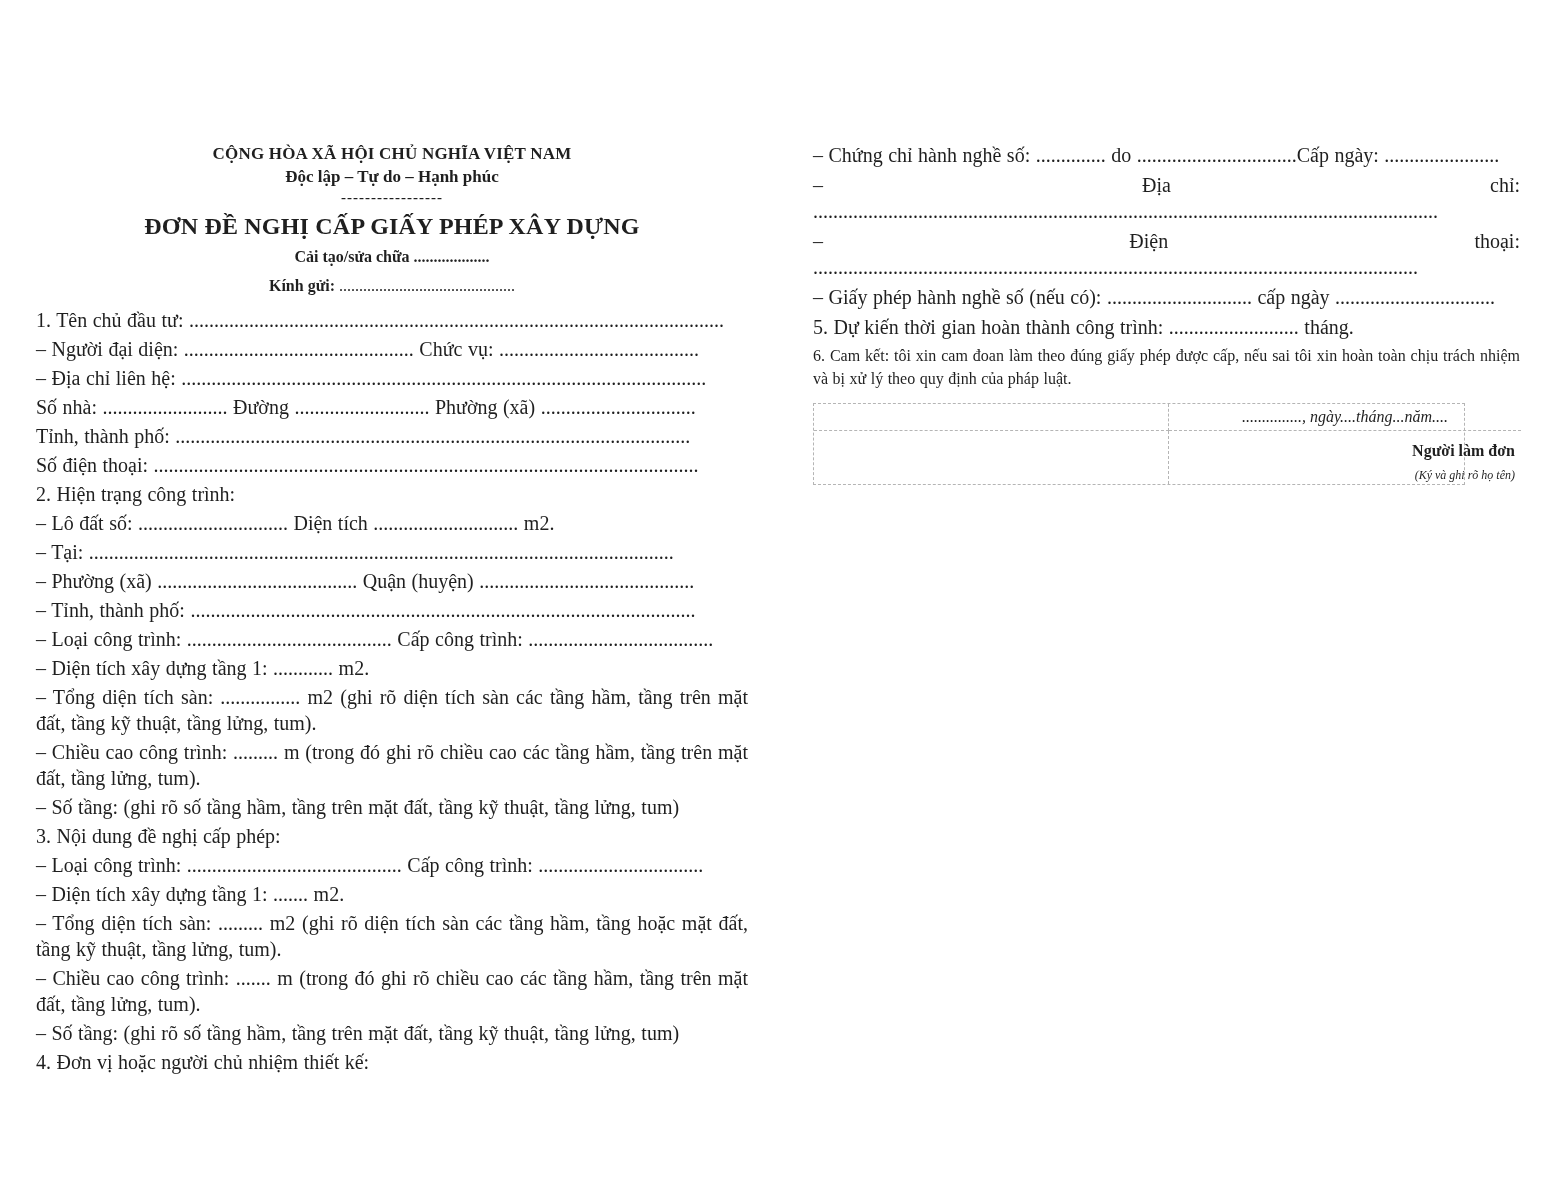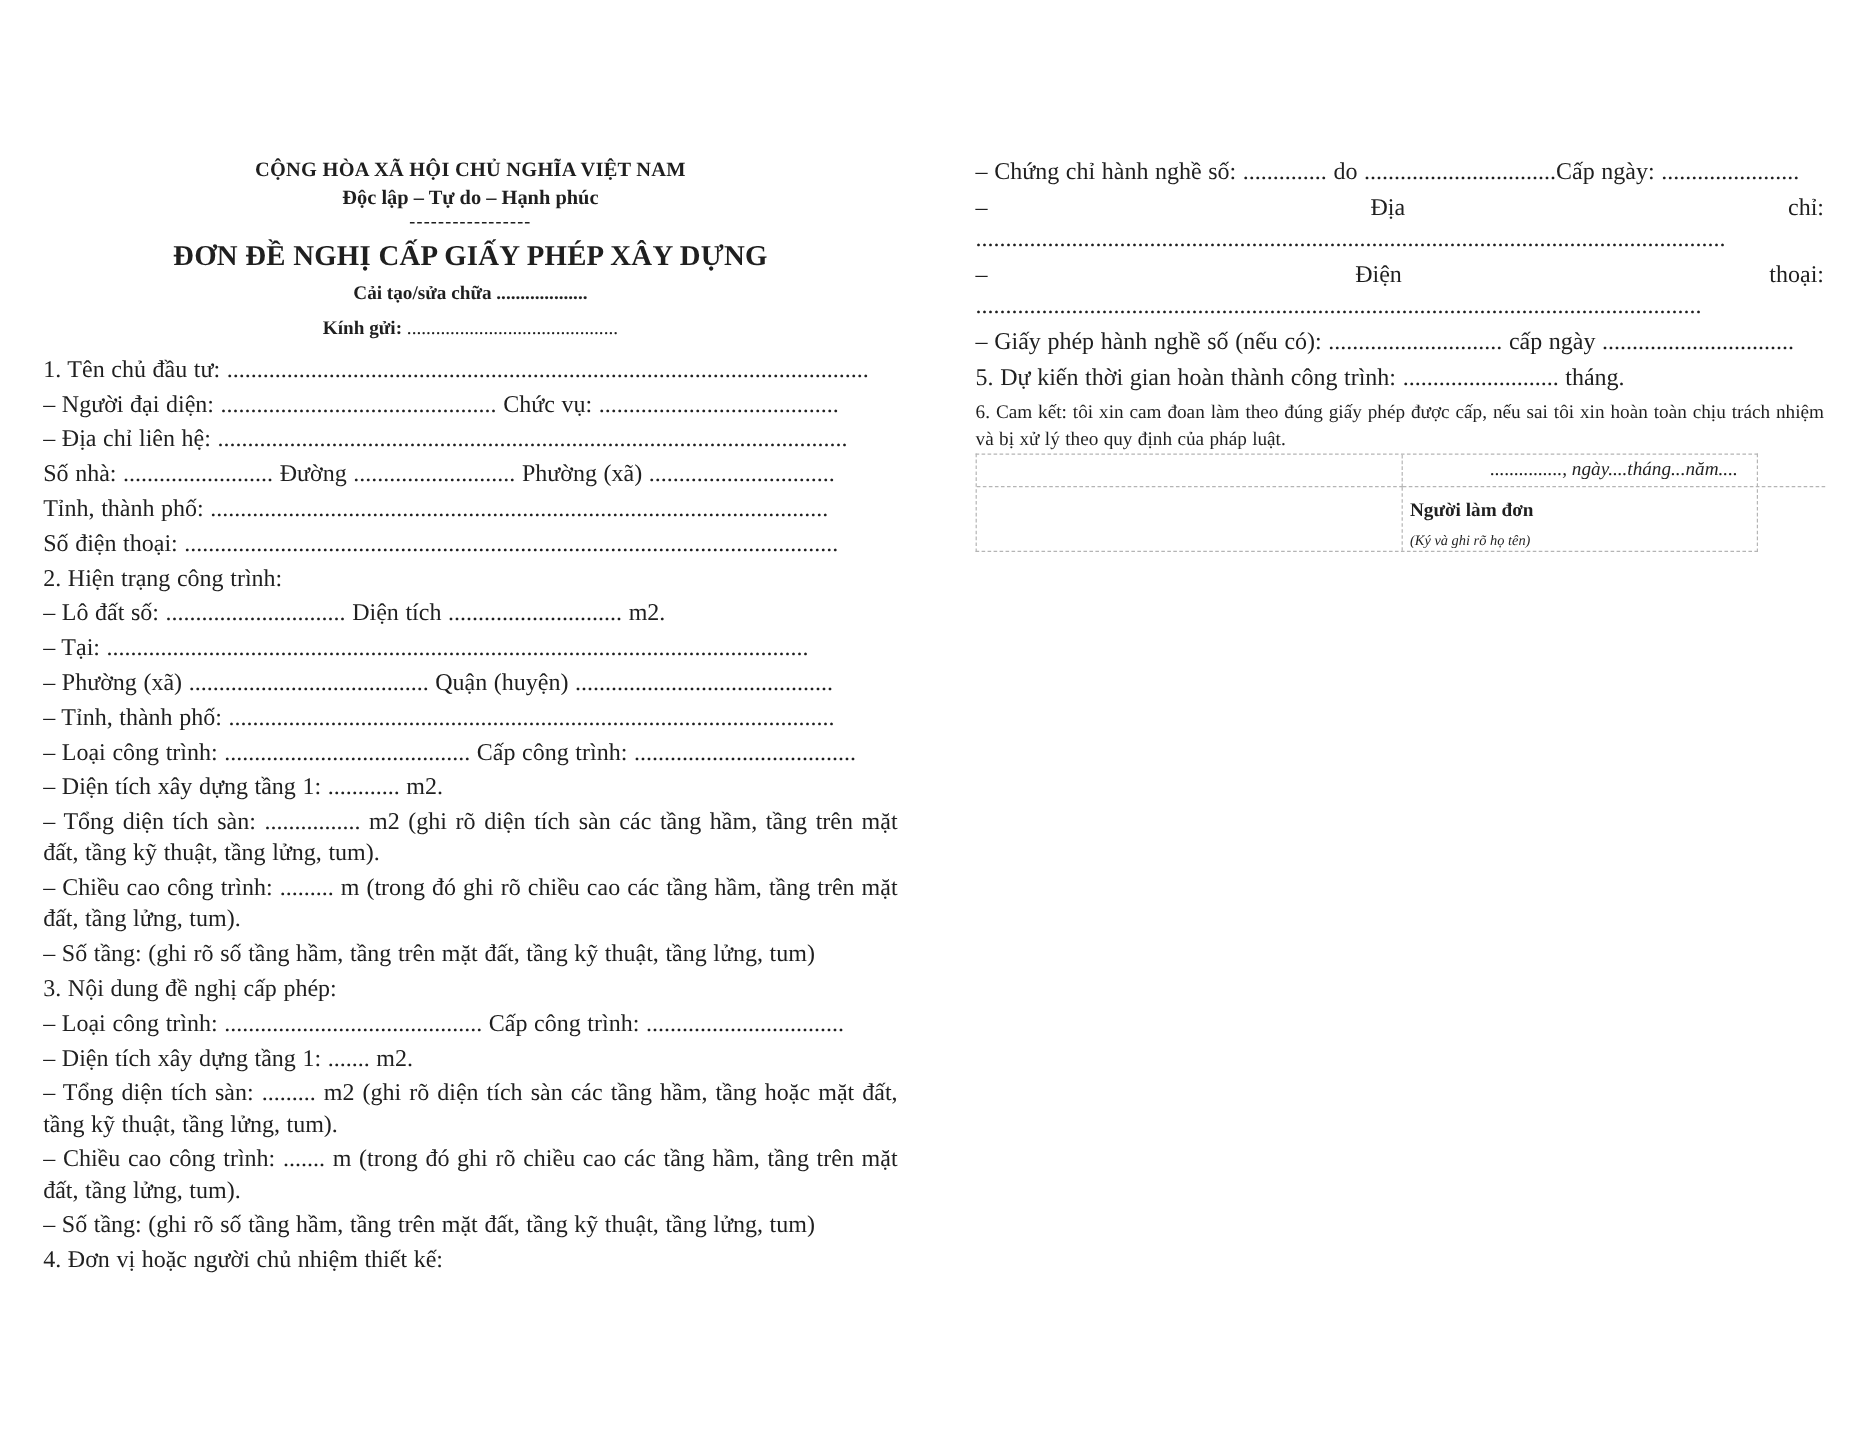--- a/index.html
+++ b/index.html
@@ -4,21 +4,21 @@
 <style>
   * { margin:0; padding:0; box-sizing:border-box; }
   html,body { width:1553px; height:1200px; background:#ffffff; overflow:hidden; }
   body {
     font-family:"Liberation Serif","DejaVu Serif",serif;
     color:#1f1f1f;
     position:relative;
   }
   .page { position:relative; width:1553px; height:1200px; background:#fff; }
 
-  .col { position:absolute; top:130px; }
+  .col { position:absolute; top:142px; }
   .col-left  { left:36px;  width:712px; }
   .col-right { left:813px; width:707px; }
 
   
   .hdr { text-align:center; }
   .hdr .t-national { font-size:17px; font-weight:bold; line-height:23px; letter-spacing:.2px; }
   .hdr .t-motto    { font-size:17px; font-weight:bold; line-height:23px; }
   .hdr .t-sep      { font-size:15px; font-weight:bold; line-height:18px; letter-spacing:1px; }
   .hdr .t-form     { font-size:24px; font-weight:bold; line-height:25px; margin-top:8px; letter-spacing:.2px;font-family:Liberation Serif, serif; }
   .hdr .t-type     { font-size:16px; font-weight:bold; line-height:26px; margin-top:5px; }
@@ -37,34 +37,35 @@
   .commitment {
     font-size:16px;
     line-height:23px;
     margin-top:1px;
     text-align:justify;
     word-spacing:.5px;
   }
 
   
   .sig-table {
+    margin-top:13px;
     width:652px;
     display:grid;
     grid-template-columns:355px 352px;
     grid-template-rows:27px 53px;
     border:1px dashed #b5b5b5;
   }
   .sig-cell { padding:1px 6px; }
   .sig-cell.tl { border-right:1px dashed #b5b5b5; border-bottom:1px dashed #b5b5b5; }
   .sig-cell.tr { border-bottom:1px dashed #b5b5b5; }
   .sig-cell.bl { border-right:1px dashed #b5b5b5; }
   .sig-cell.tr .date-line {
     display:block; text-align:center; font-style:italic; font-size:16px; line-height:24px;
   }
-  .sig-cell.br { text-align:left; padding-top:8px; }
+  .sig-cell.br { text-align:right; padding-top:8px; }
   .sig-cell.br .maker-title { font-weight:bold; font-size:16px; line-height:24px; }
   .sig-cell.br .maker-note  { font-style:italic; font-size:12px; line-height:24px; }
 </style>
 </head>
 <body>
 
 <div class="page">
 
   <div class="col col-left">
     <div class="hdr">

